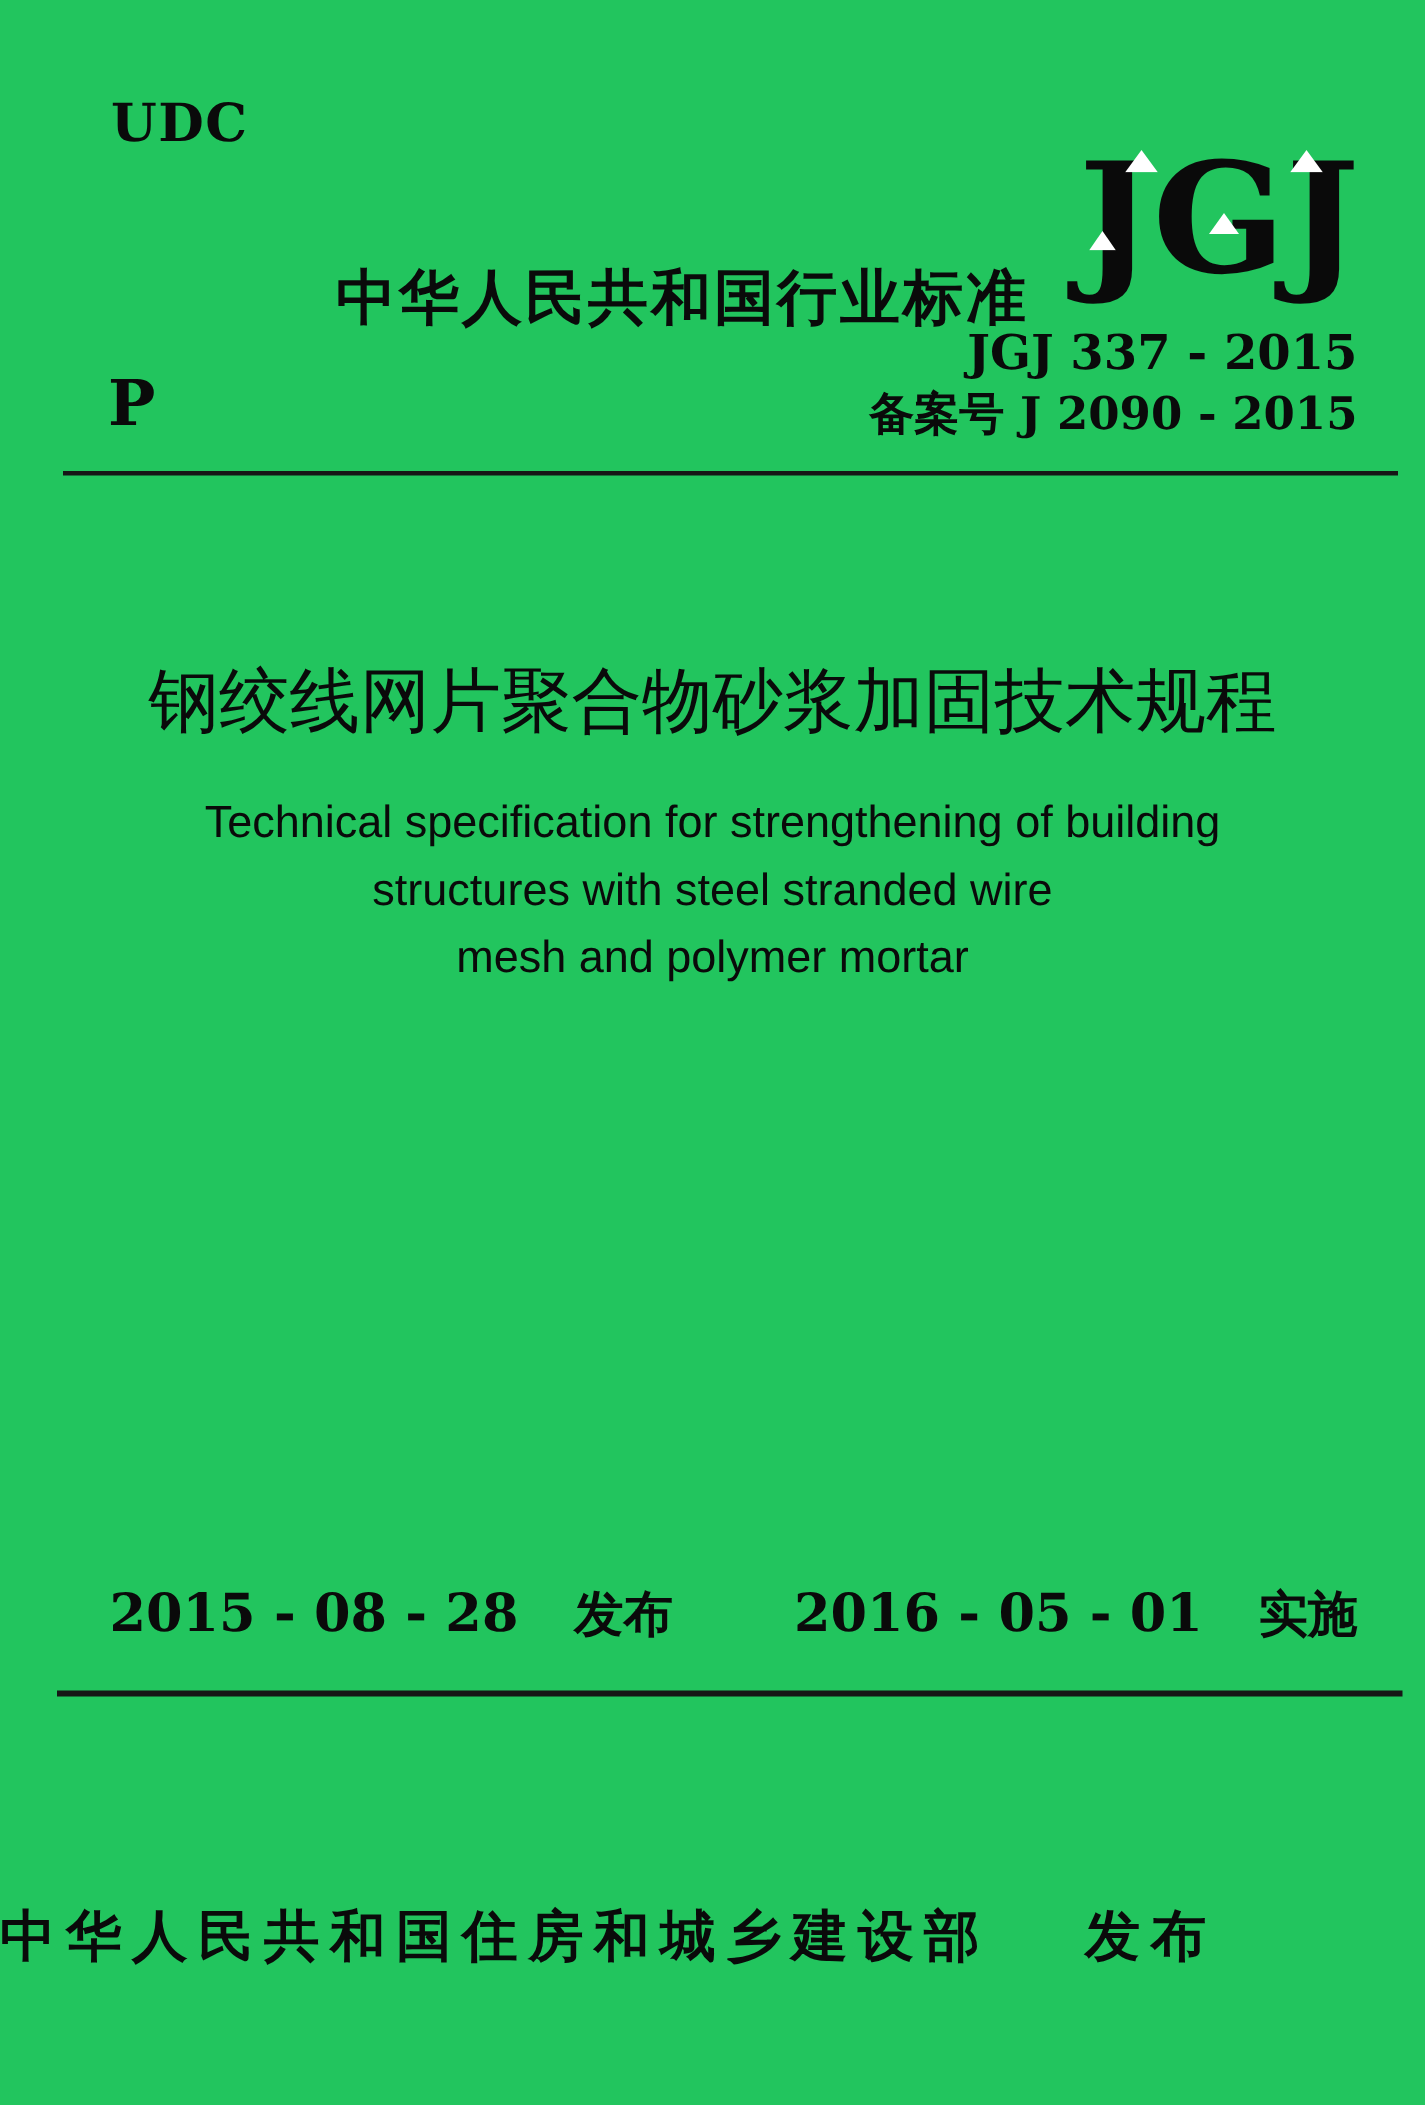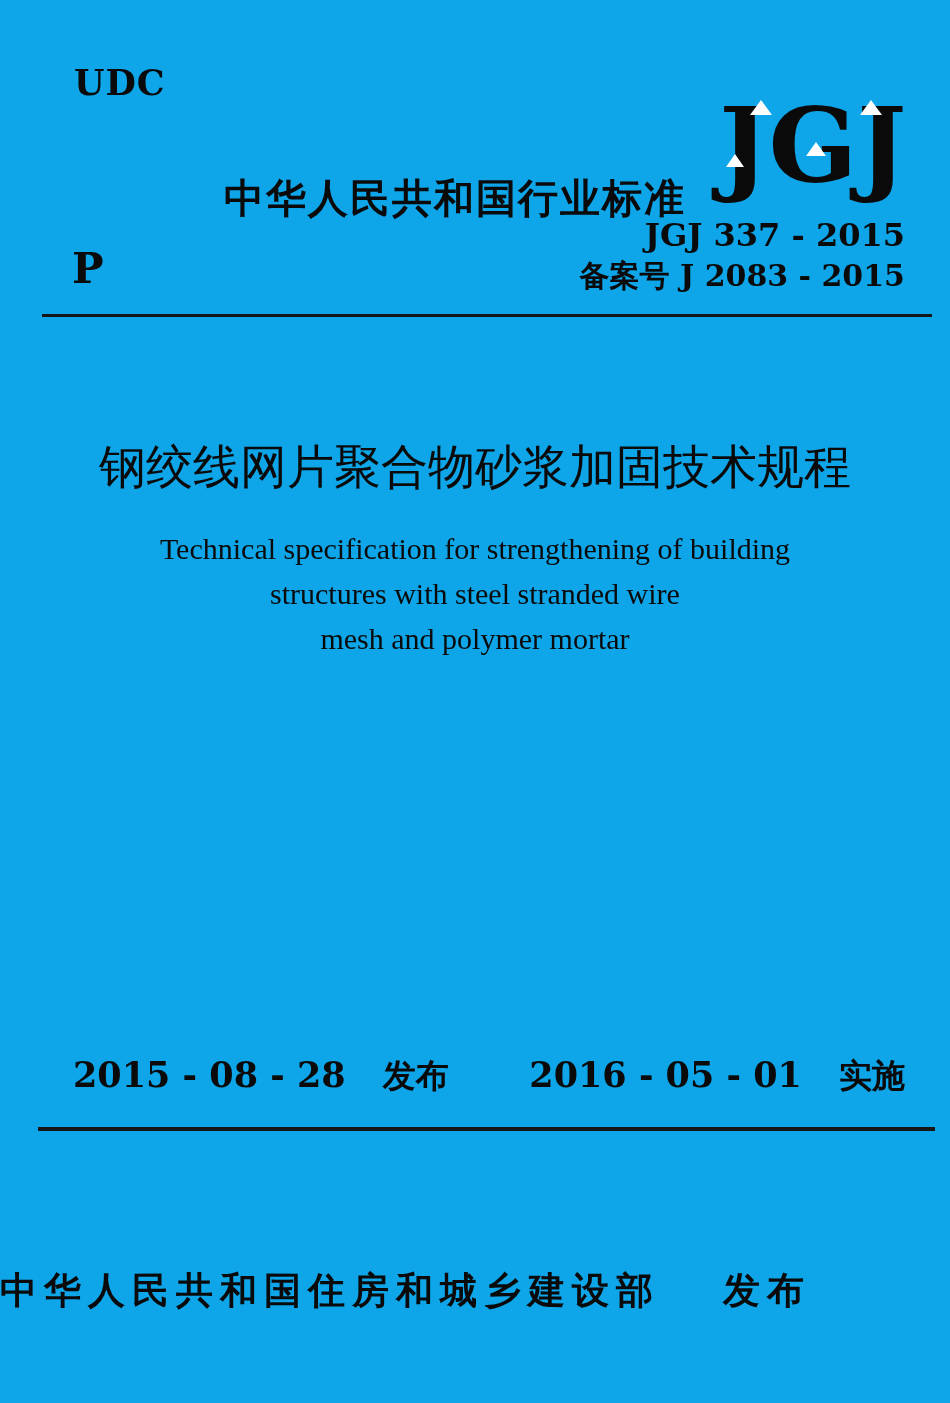--- a/index.html
+++ b/index.html
@@ -5,21 +5,21 @@
   html, body {
     margin: 0;
     padding: 0;
     background: #e8e8e8;
   }
   .page {
     position: relative;
     width: 950px;
     height: 1403px;
     margin: 0 auto;
-    background: #0ea5e9;
+    background: #22c55e;
     color: #0a0a0a;
     overflow: hidden;
     font-family: "DejaVu Serif", "Liberation Serif", serif;
   }
 
   
   .udc {
     position: absolute;
     left: 74px;
     top: 62px;
@@ -127,21 +127,21 @@
     font-size: 47px;
     letter-spacing: 0px;
     white-space: nowrap;
   }
   .title-en {
     position: absolute;
     left: 0;
     right: 0;
     top: 526px;
     text-align: center;
-    font-family: Liberation Serif, serif;
+    font-family: Liberation Sans, sans-serif;
     font-size: 30px;
     line-height: 45px;
     font-weight: 500;
   }
 
   
   .date-row {
     position: absolute;
     left: 0;
     right: 0;
@@ -208,21 +208,21 @@
   <div class="jgj-logo">
     <span class="logo-text">JGJ</span>
     <span class="notch notch-j1"></span>
     <span class="notch notch-g"></span>
     <span class="notch notch-j2"></span>
     <span class="notch notch-j1b"></span>
   </div>
 
   <div class="std-number">JGJ 337 - 2015</div>
 
-  <div class="record-number">备案号 J 2083 - 2015</div>
+  <div class="record-number">备案号 J 2090 - 2015</div>
 
   <div class="p-code">P</div>
 
   <div class="rule rule-top"></div>
 
   <div class="title-zh">钢绞线网片聚合物砂浆加固技术规程</div>
 
   <div class="title-en">
     <div>Technical specification for strengthening of building</div>
     <div>structures with steel stranded wire</div>

